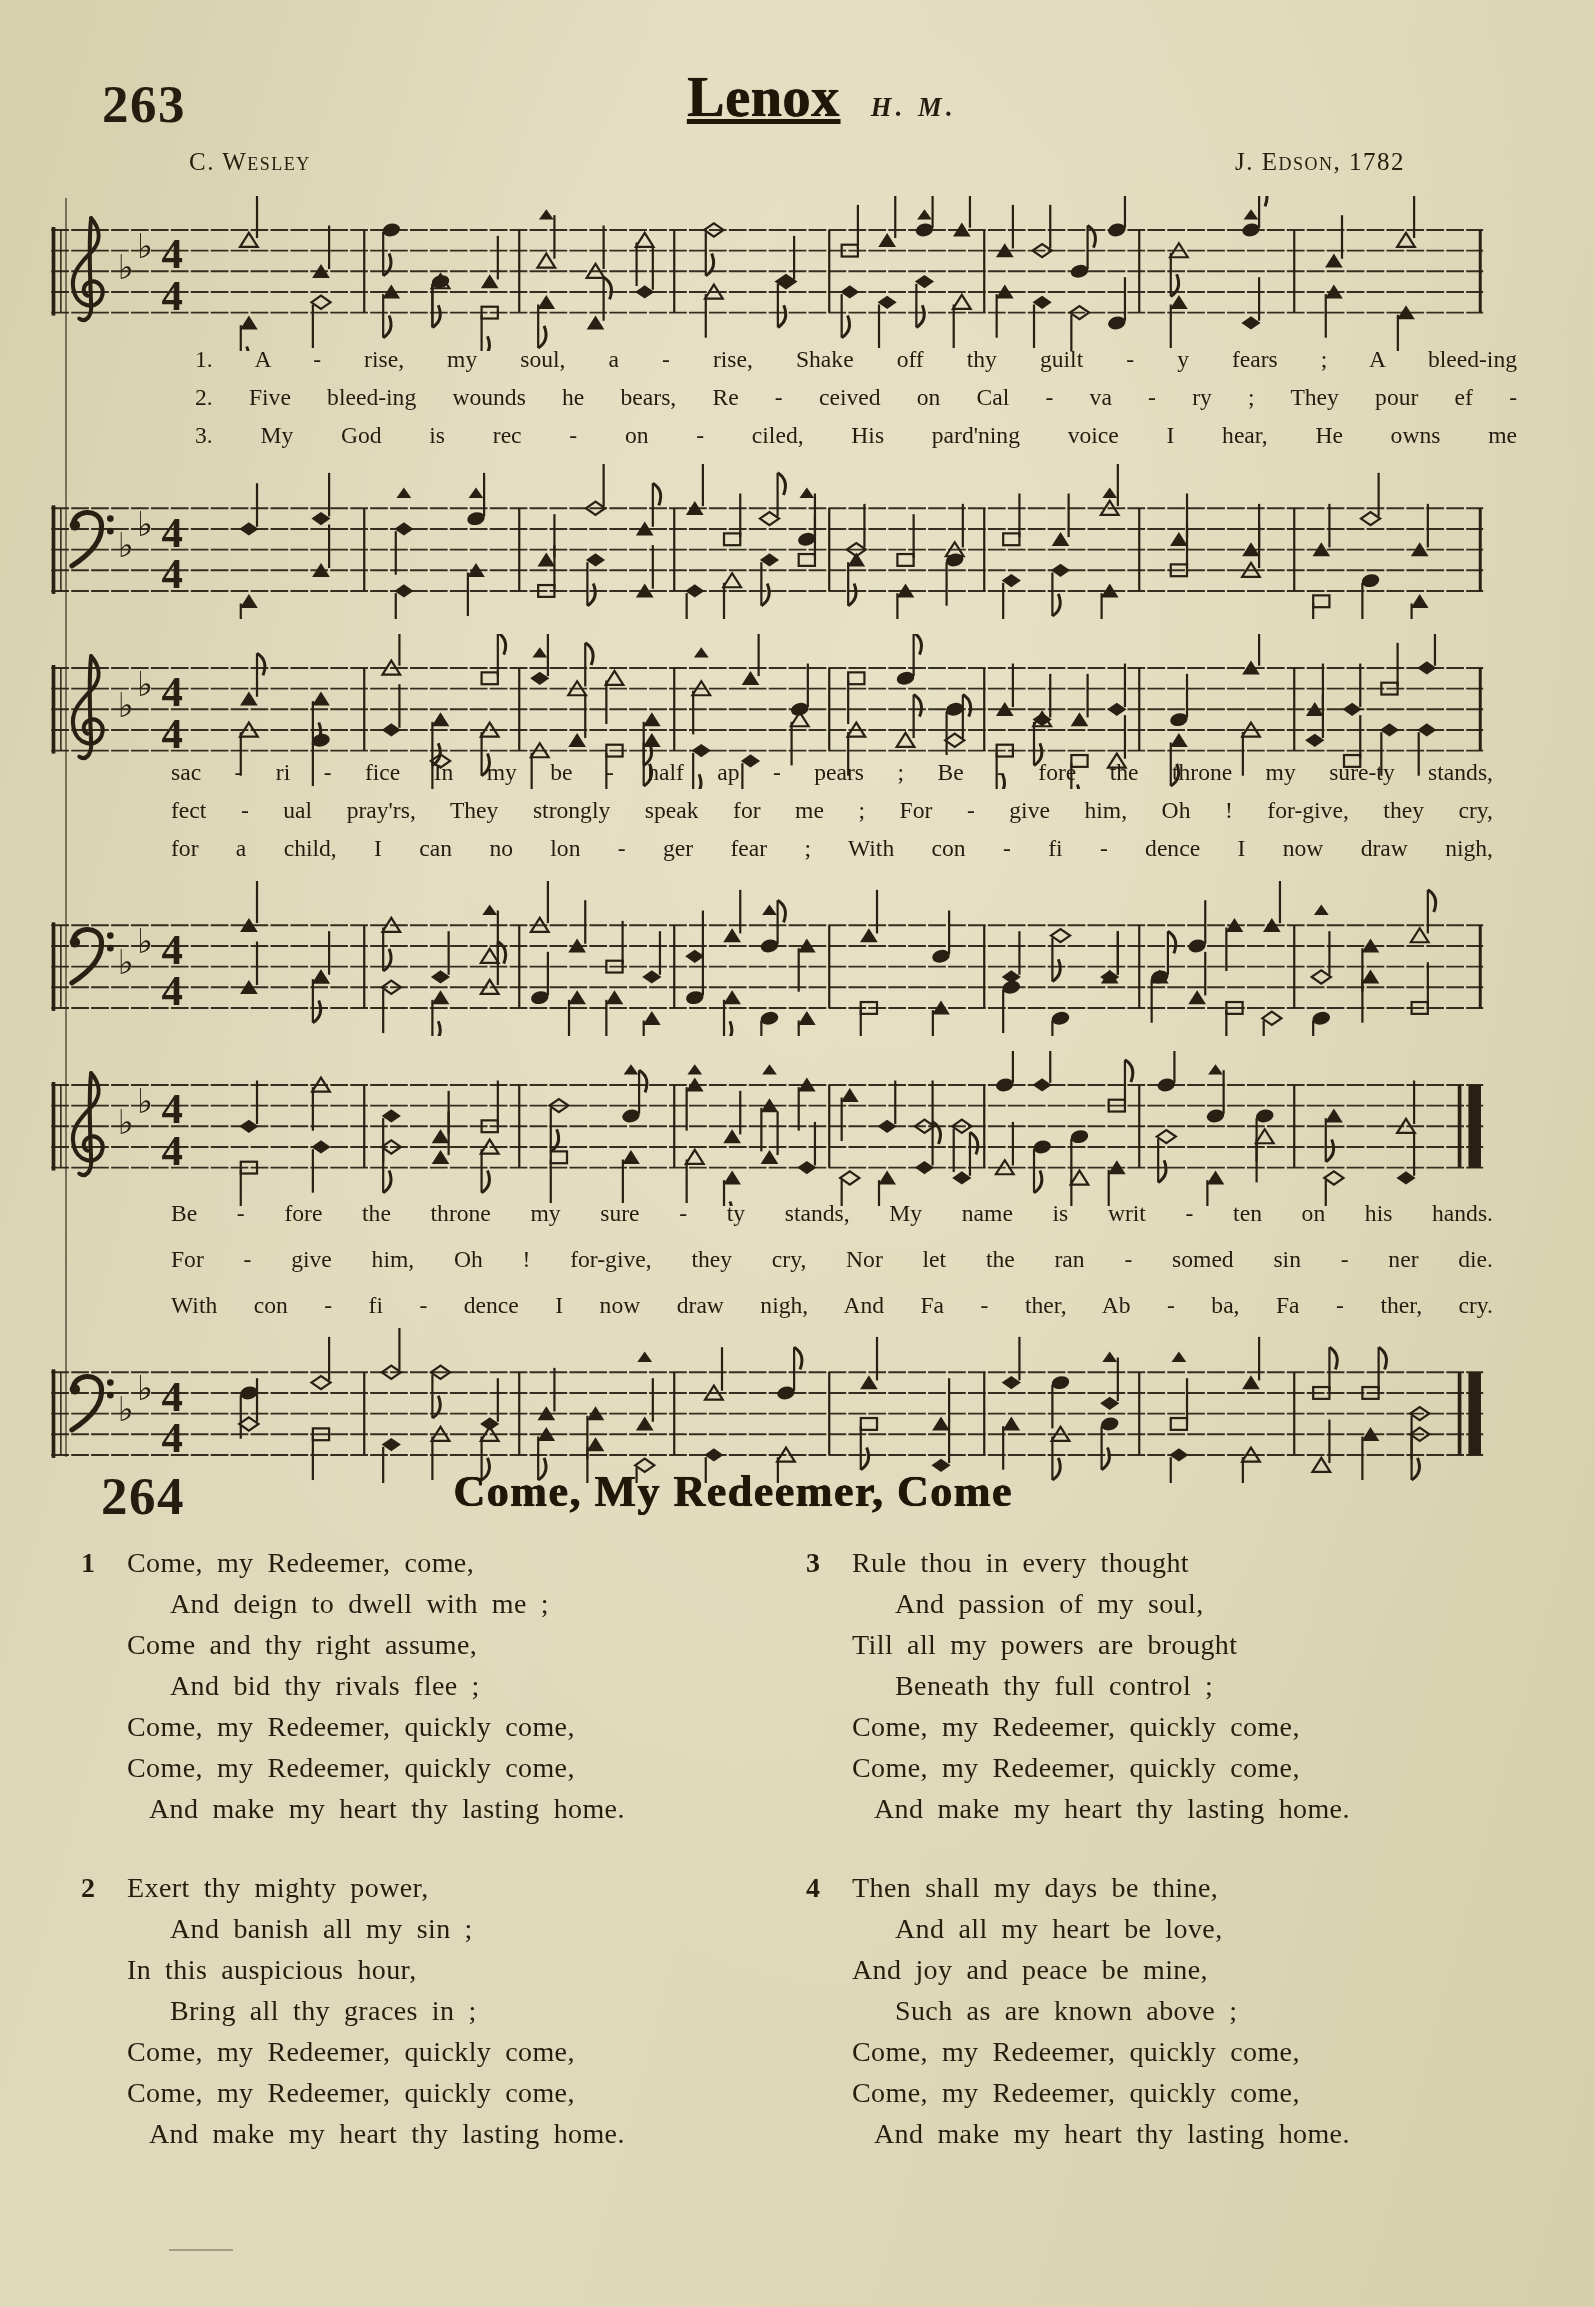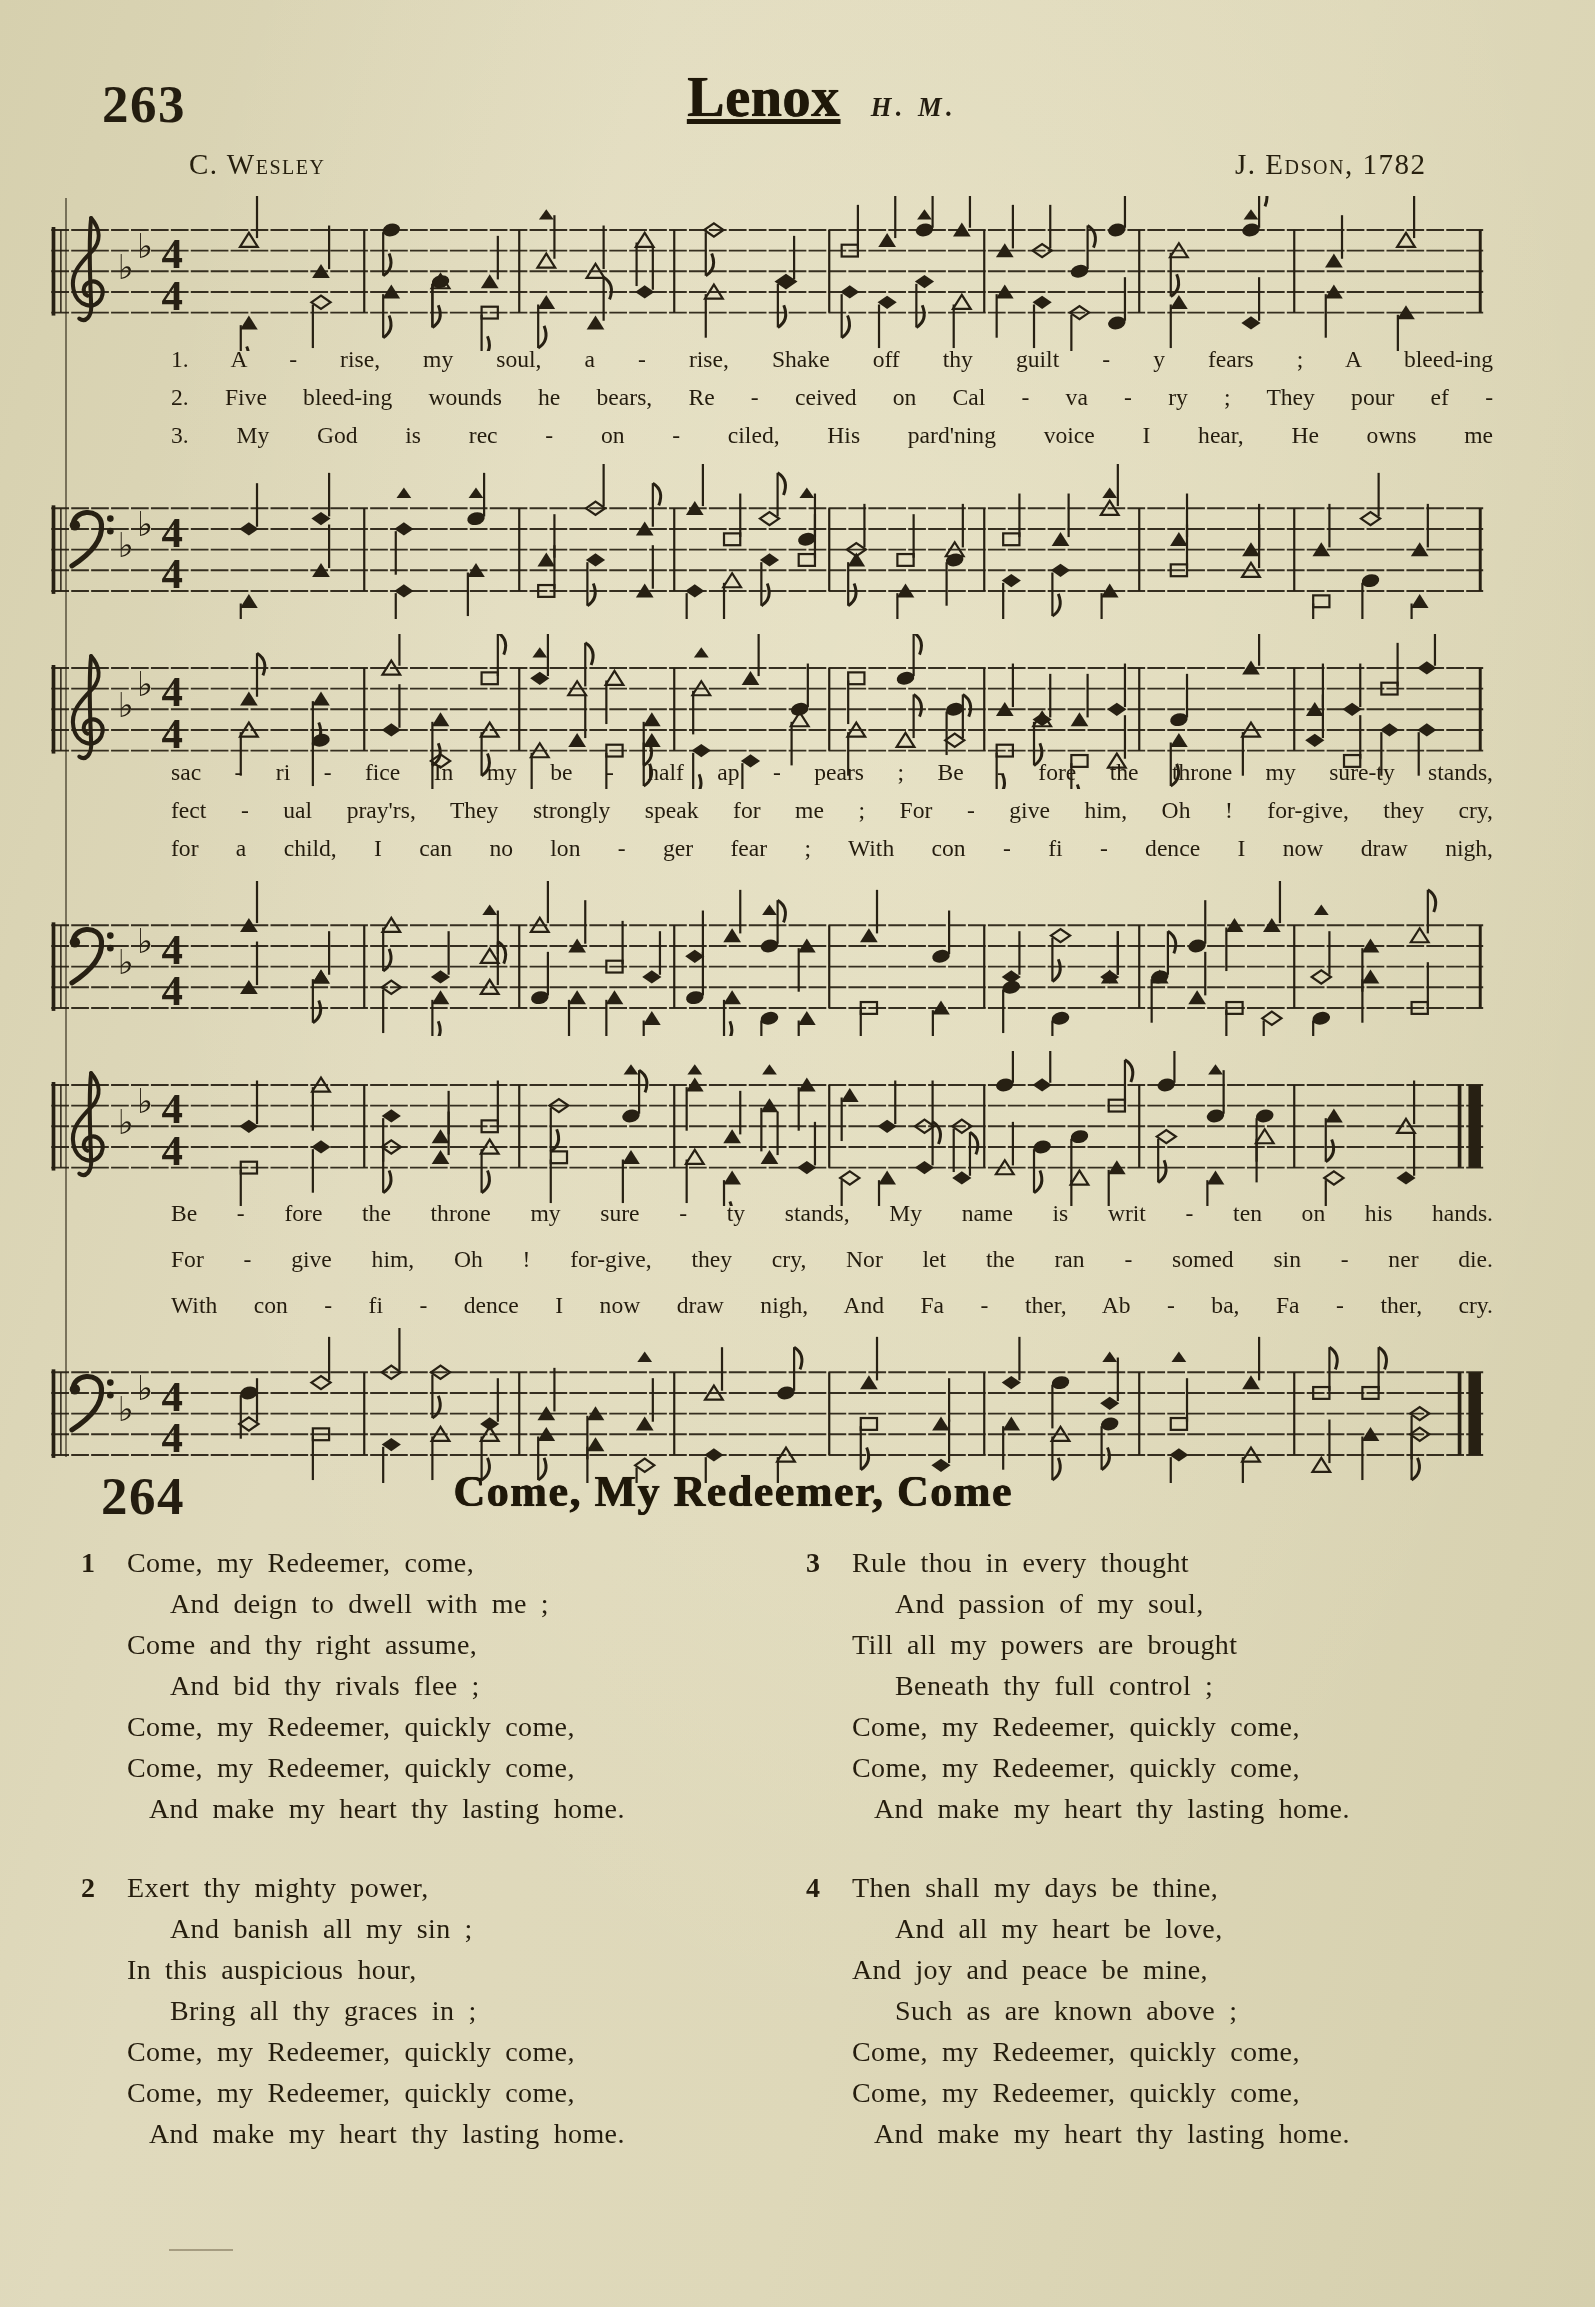--- a/index.html
+++ b/index.html
@@ -19,21 +19,21 @@
   
   .hymn-no{font-size:53px;font-weight:bold;letter-spacing:1.5px;color:#241d10;}
   .title-row{left:0;top:65px;width:1596px;text-align:center;}
   .tune-name{
     font-size:56px;font-weight:bold;letter-spacing:0.7px;
     text-shadow:0 0 0.7px #241d10, 0.7px 0 0 #241d10;
     color:#1f1809;
     text-decoration:underline;
   }
   .meter{font-size:26.6px;font-weight:bold;letter-spacing:4.4px;margin-left:31px;color:#241d10;font-style:italic;}
-  .byline{font-variant:small-caps;font-size:29px;letter-spacing:1.5px;color:#27200f;}
+  .byline{font-variant:small-caps;font-size:25px;letter-spacing:1.5px;color:#27200f;}
 
   
   .staff{position:absolute;left:43px;width:1447px;height:155px;}
   .gutter-line{left:41px;top:198px;width:2.2px;height:1259px;background:rgba(40,32,16,.55);}
 
   
   .lyrics{
     position:absolute;left:171px;width:1322px;
     font-size:23.6px;line-height:38px;color:#241c0e;
     text-align:justify;text-align-last:justify;text-justify:inter-word;
@@ -195,21 +195,21 @@
       <path d="M1621.3953488372094 32 L1641.3953488372094 32 L1631.3953488372094 18 Z" fill="#272013"></path>
       <path d="M1731.7209302325582 97 L1755.7209302325582 97 L1743.7209302325582 78 Z" fill="#272013"></path>
       <line x1="1754.7209302325582" y1="85" x2="1754.7209302325582" y2="26" stroke="#272013" stroke-width="3"></line>
       <path d="M1731.7209302325582 139 L1755.7209302325582 139 L1743.7209302325582 120 Z" fill="#272013"></path>
       <line x1="1732.7209302325582" y1="133" x2="1732.7209302325582" y2="192" stroke="#272013" stroke-width="3"></line>
       <path d="M1829.3953488372094 69 L1853.3953488372094 69 L1841.3953488372094 50 Z" fill="none" stroke="#272013" stroke-width="3"></path>
       <line x1="1852.3953488372094" y1="57" x2="1852.3953488372094" y2="-2" stroke="#272013" stroke-width="3"></line>
       <path d="M1829.3953488372094 167 L1853.3953488372094 167 L1841.3953488372094 148 Z" fill="#272013"></path>
       <line x1="1830.3953488372094" y1="161" x2="1830.3953488372094" y2="220" stroke="#272013" stroke-width="3"></line>
     </svg>
-  <div class="lyrics" style="top:340px;">
+  <div class="lyrics" style="top:340px;margin-left:24px;">
     <div class="lline">1. A - rise, my soul, a - rise, Shake off thy guilt - y fears ; A bleed-ing</div>
     <div class="lline">2. Five bleed-ing wounds he bears, Re - ceived on Cal - va - ry ; They pour ef -</div>
     <div class="lline">3. My God is rec - on - ciled, His pard'ning voice I hear, He owns me</div>
   </div>
   <svg class="staff" style="top:464px;" viewBox="0 0 1950 210">
       <line x1="6" y1="60" x2="1946" y2="60" stroke="#272013" stroke-width="2.6" stroke-dasharray="24 3" opacity="0.92"></line>
       <line x1="6" y1="88" x2="1946" y2="88" stroke="#272013" stroke-width="2.6" stroke-dasharray="24 3" opacity="0.92"></line>
       <line x1="6" y1="116" x2="1946" y2="116" stroke="#272013" stroke-width="2.6" stroke-dasharray="24 3" opacity="0.92"></line>
       <line x1="6" y1="144" x2="1946" y2="144" stroke="#272013" stroke-width="2.6" stroke-dasharray="24 3" opacity="0.92"></line>
       <line x1="6" y1="172" x2="1946" y2="172" stroke="#272013" stroke-width="2.6" stroke-dasharray="24 3" opacity="0.92"></line>

